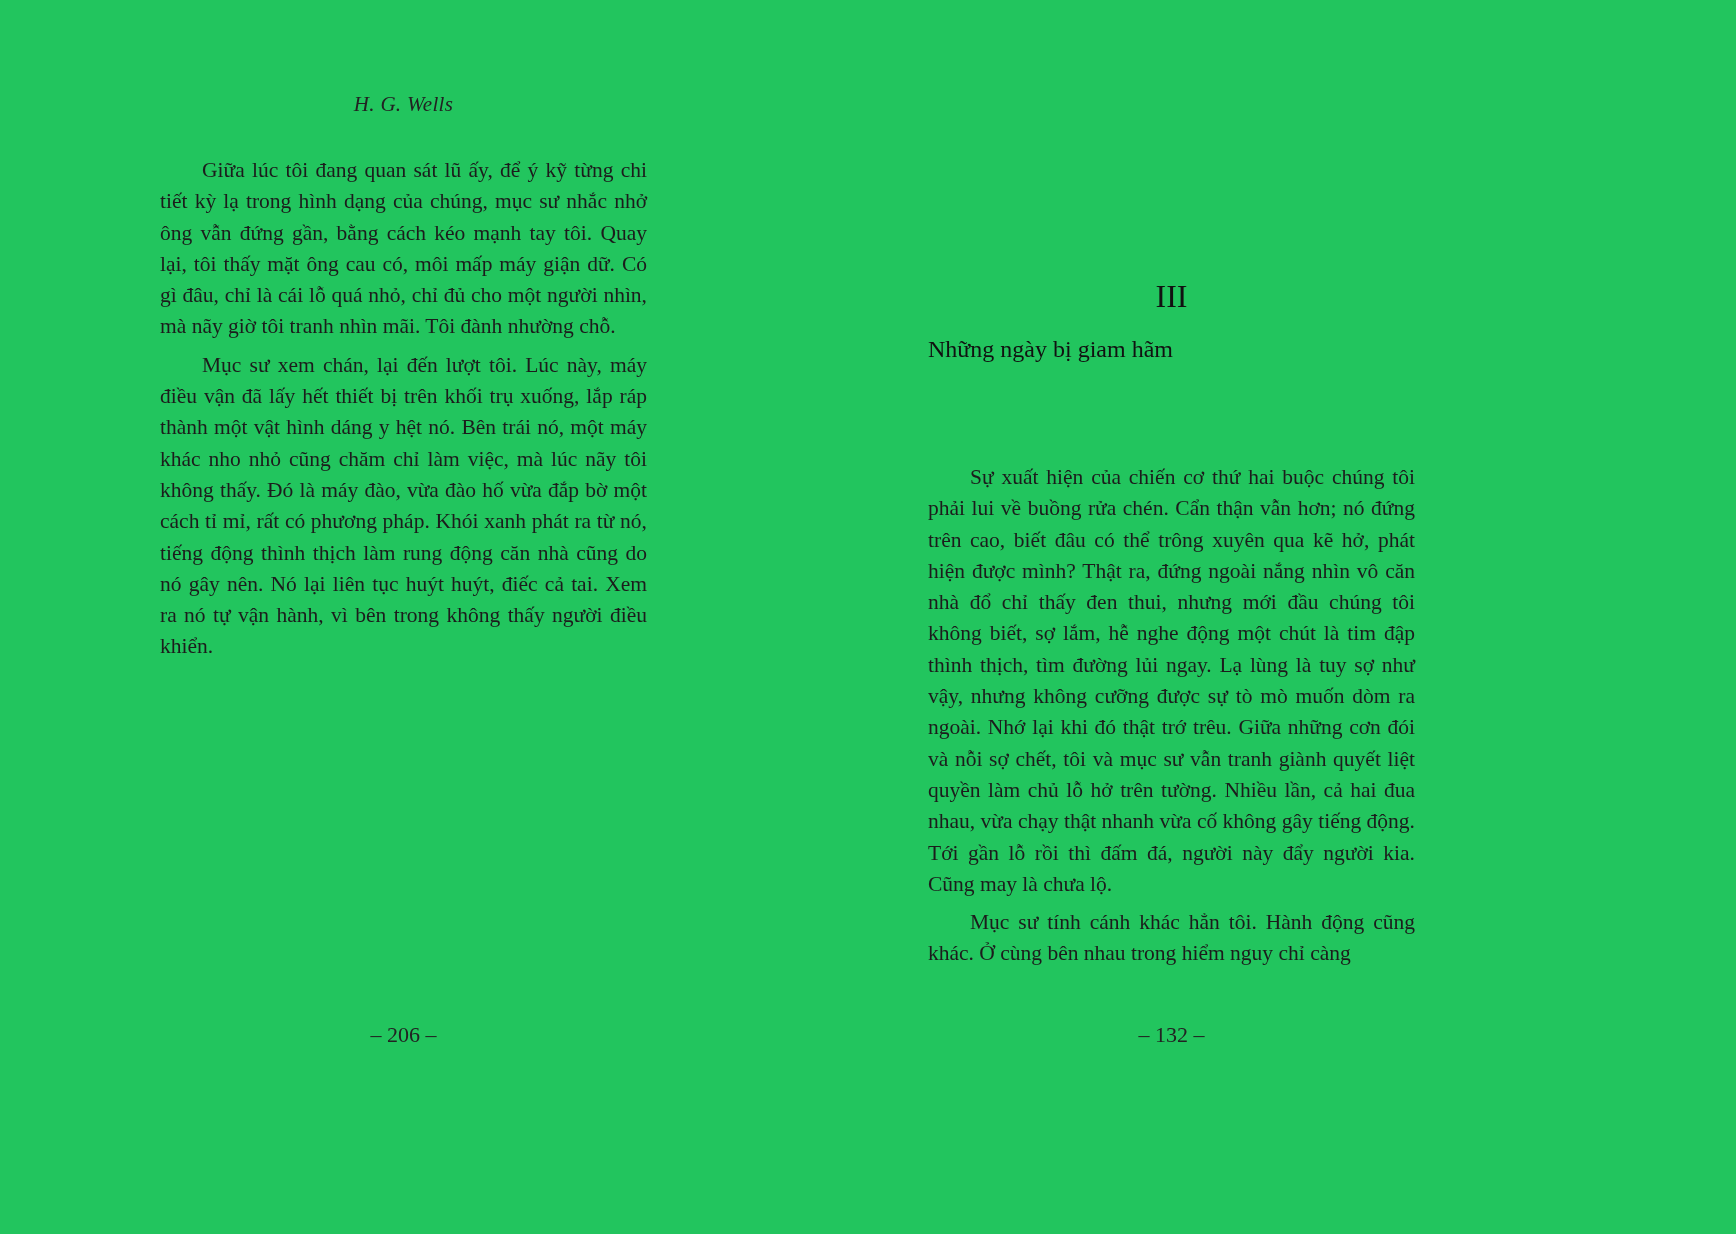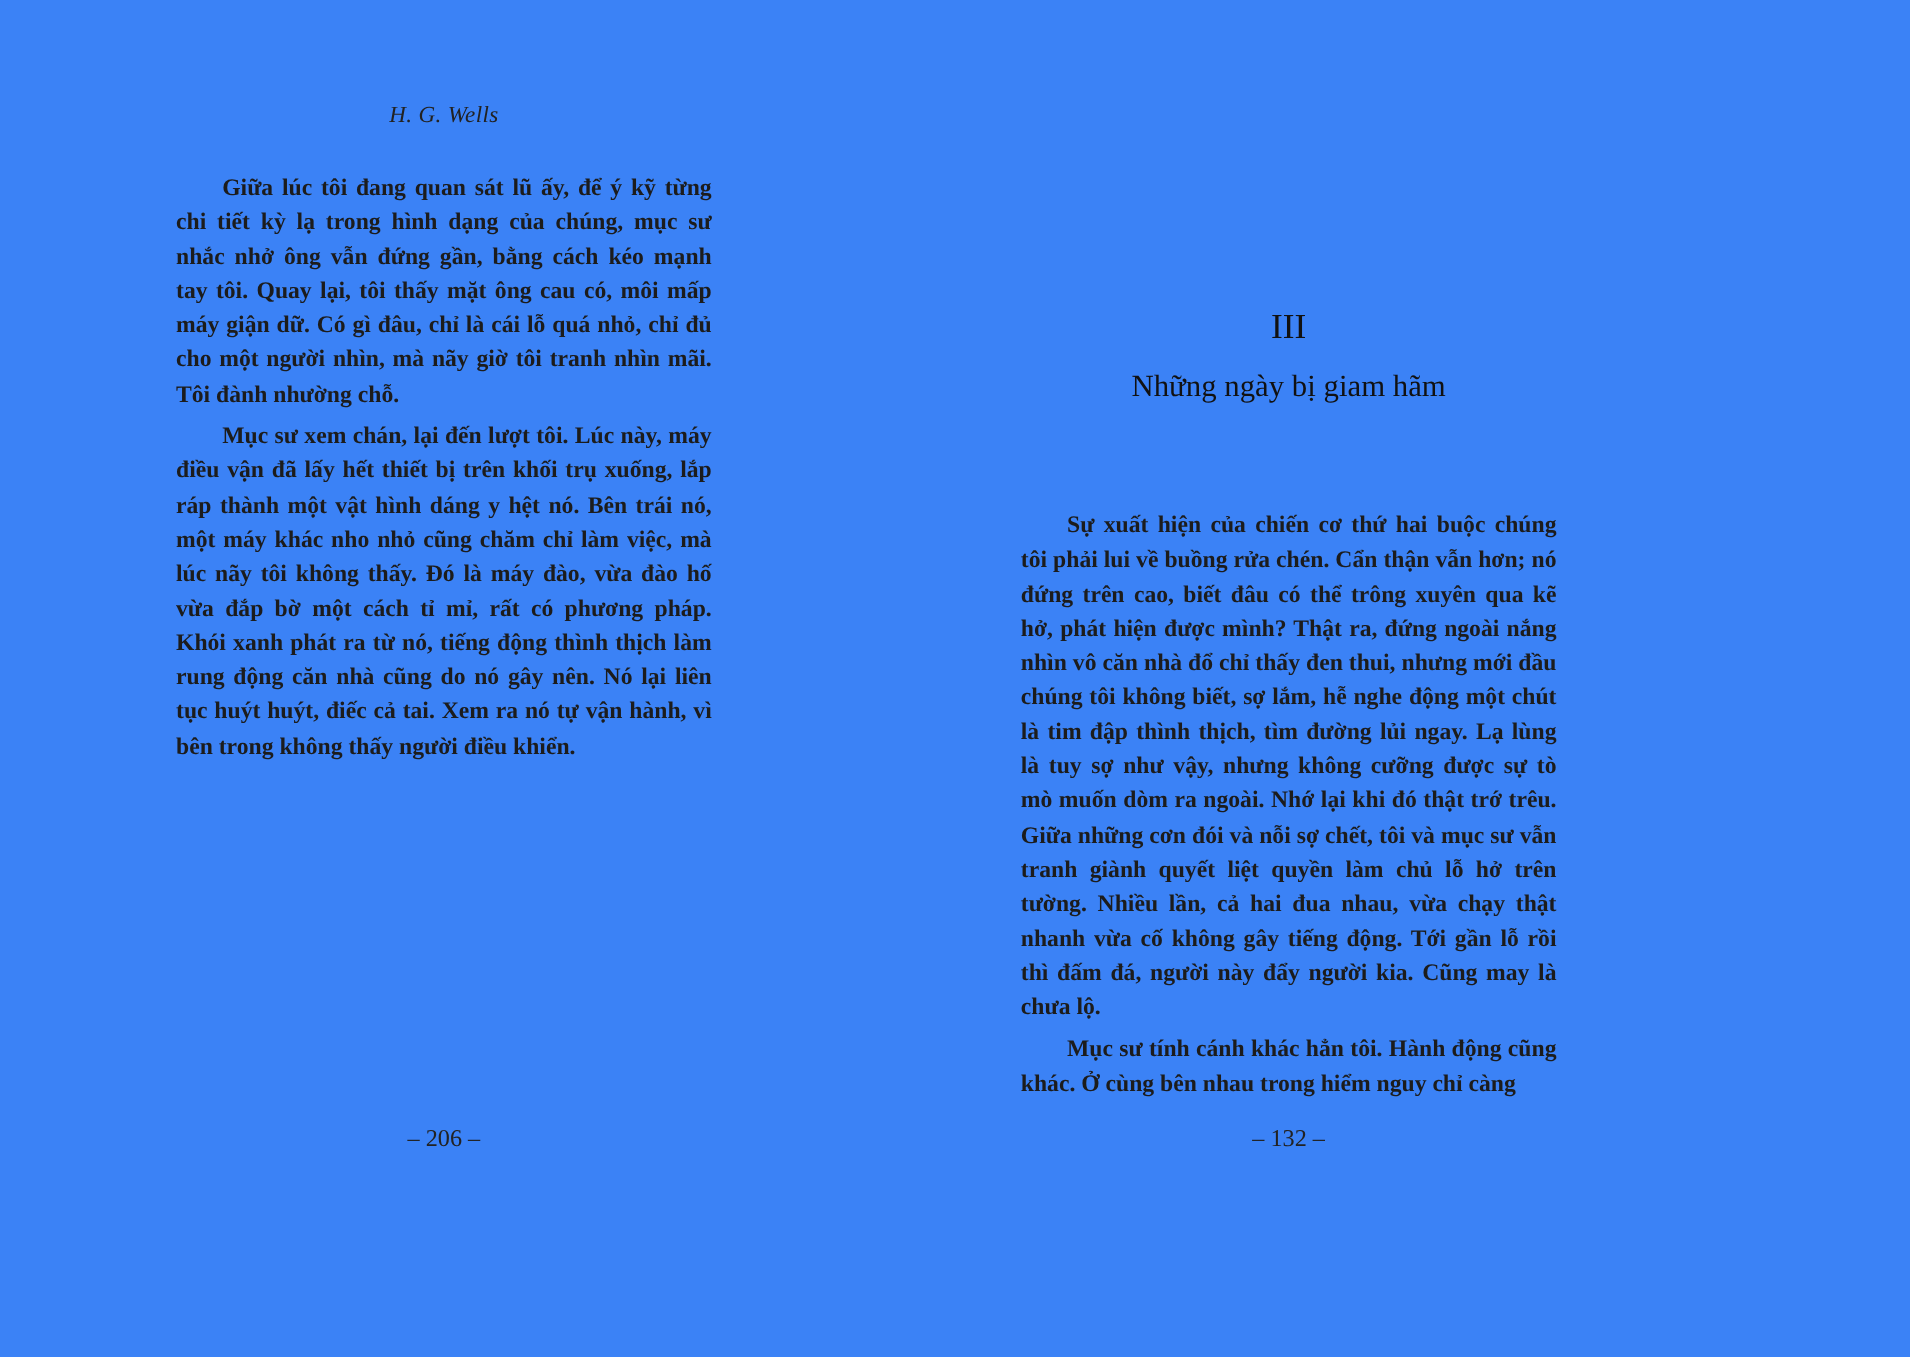--- a/index.html
+++ b/index.html
@@ -11,21 +11,21 @@
     width: 1736px;
     height: 1234px;
     position: relative;
     font-family: "Liberation Serif", "DejaVu Serif", serif;
     color: #1a1a1a;
     overflow: hidden;
   }
   .spread {
     position: absolute;
     inset: 0;
-    background: #3b82f6;
+    background: #22c55e;
   }
   .page {
     position: absolute;
     top: 0;
     height: 1234px;
   }
   .page-left {
     left: 160px;
     width: 487px;
   }
@@ -45,21 +45,20 @@
     color: #222;
   }
   .body-text {
     position: absolute;
     left: 0;
     width: 100%;
     font-size: 21.5px;
     line-height: 31.3px;
     text-align: justify;
     color: #1c1c1c;
-    font-weight: bold;
   }
   .page-left .body-text {
     top: 155px;
   }
   .page-right .body-text {
     top: 462px;
   }
   .body-text p {
     margin: 0;
     text-indent: 42px;
@@ -74,22 +73,22 @@
     width: 100%;
     text-align: center;
     font-size: 32px;
     color: #111;
   }
   .chapter-title {
     position: absolute;
     top: 336px;
     left: 0;
     width: 100%;
-    text-align: center;
-    font-size: 28px;
+    text-align: left;
+    font-size: 24px;
     color: #111;
   }
   .page-number {
     position: absolute;
     top: 1022px;
     left: 0;
     width: 100%;
     text-align: center;
     font-size: 22px;
     color: #222;

